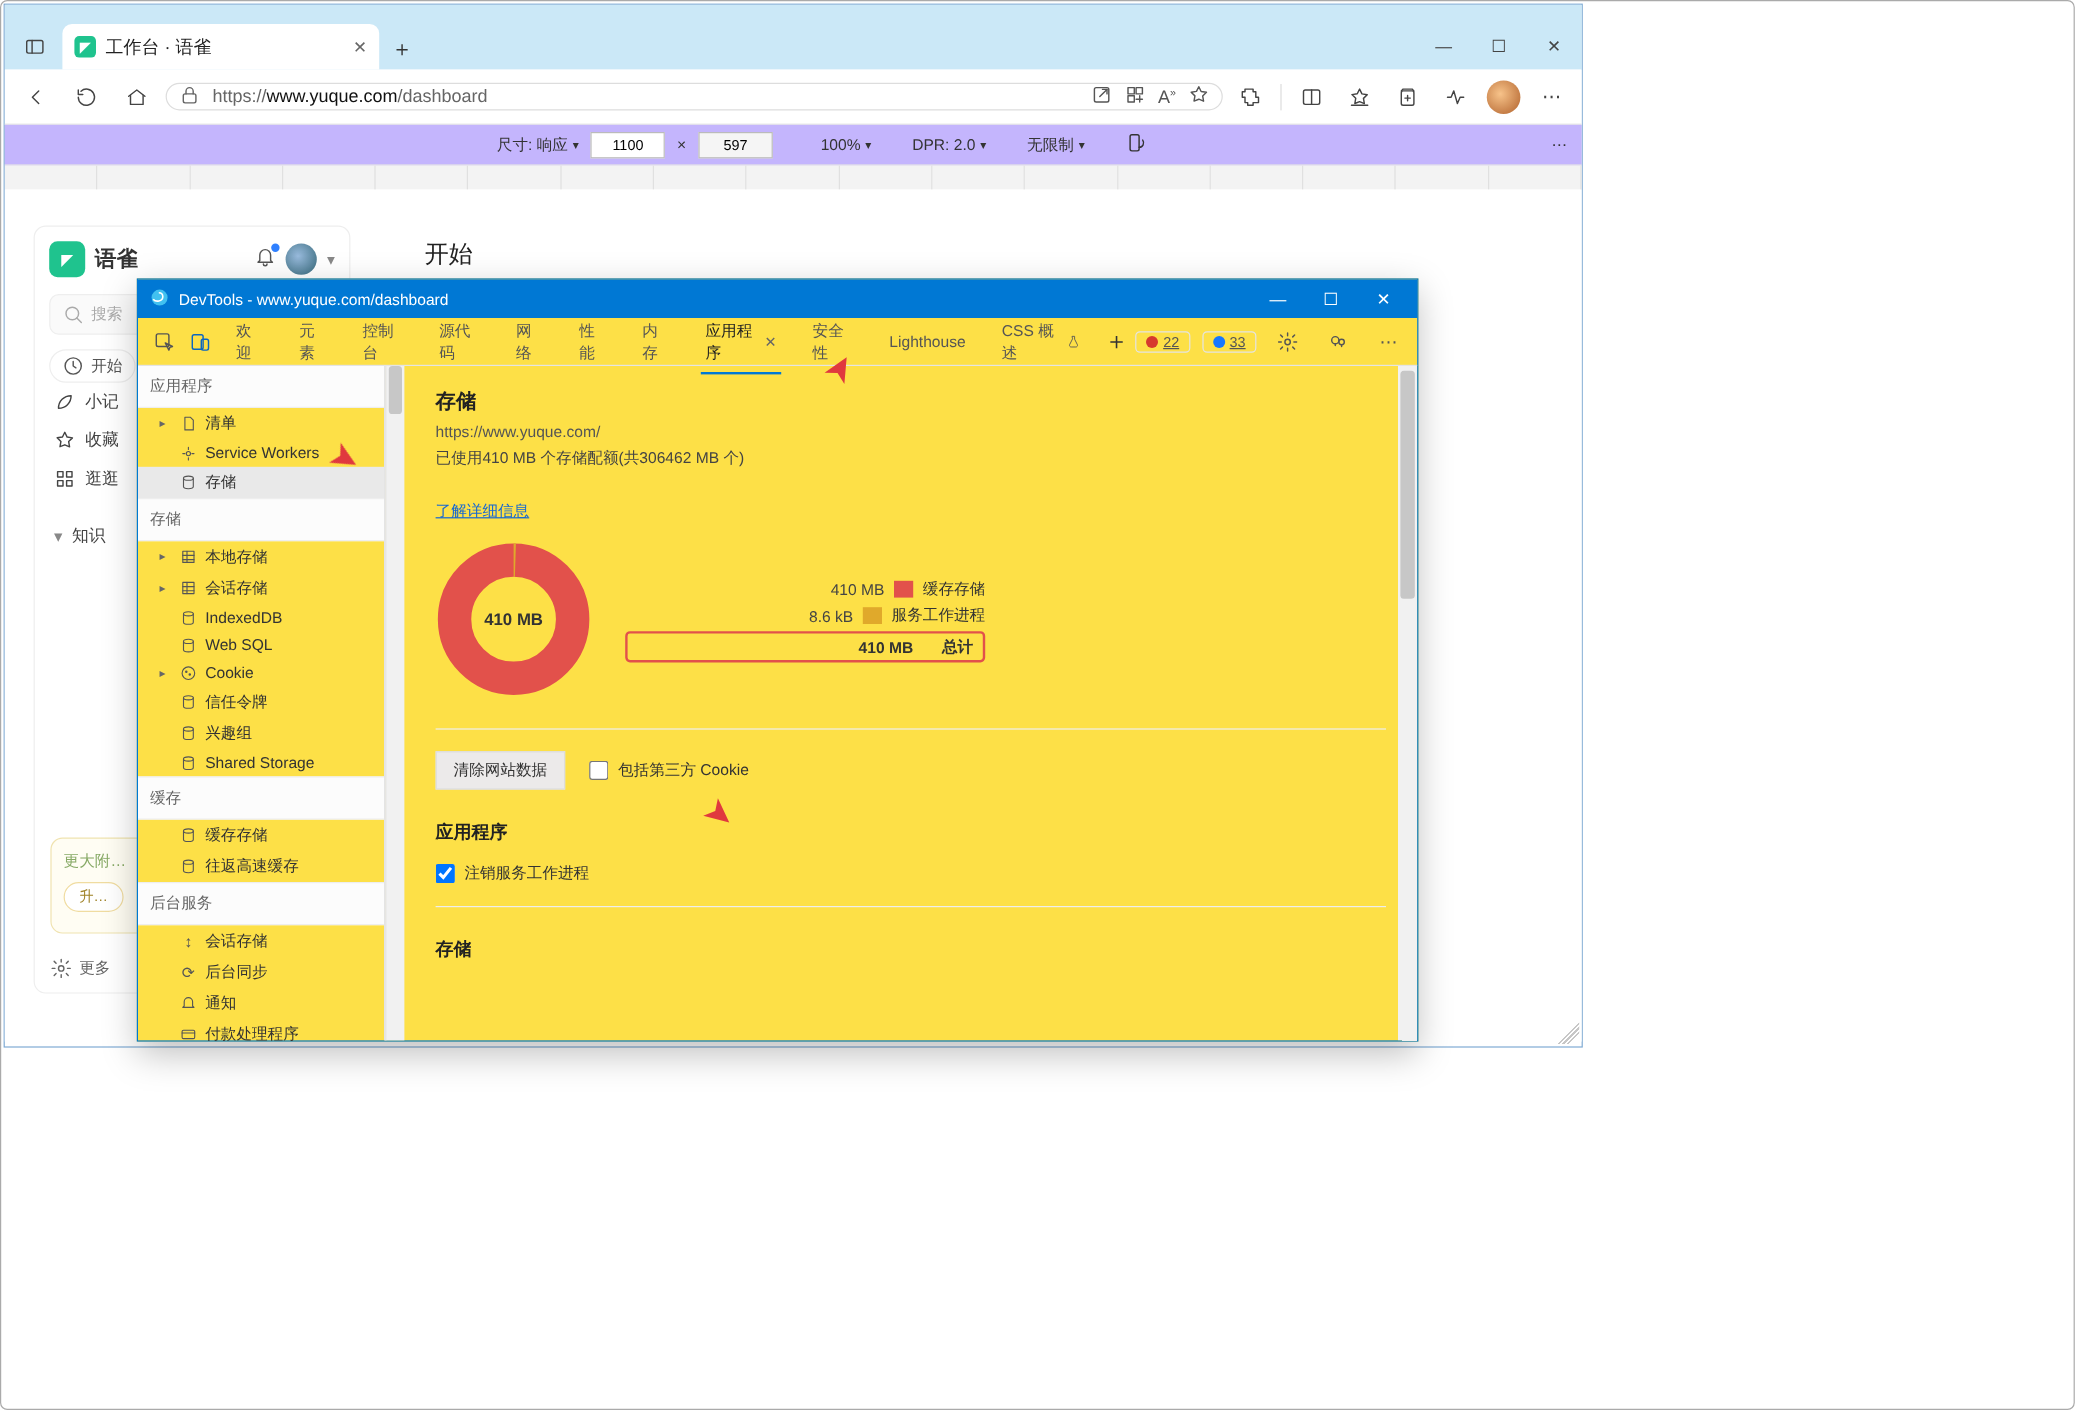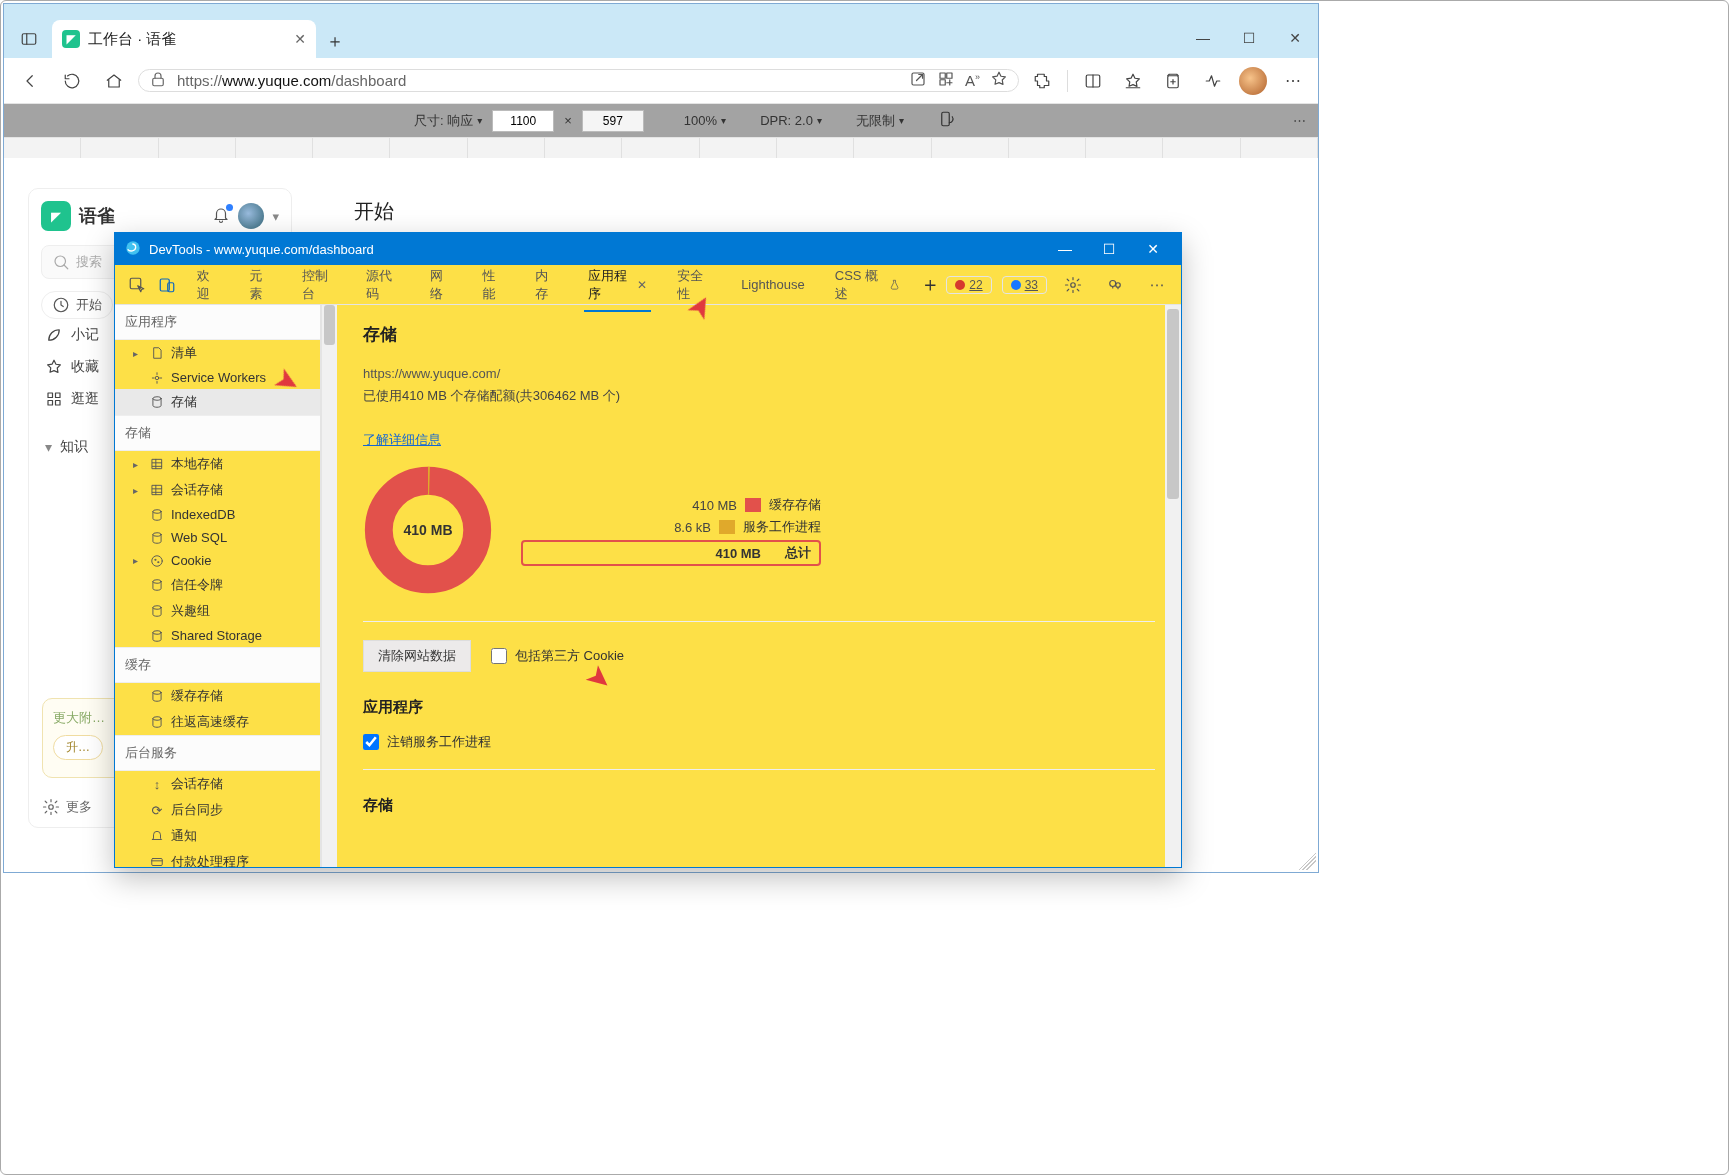--- a/index.html
+++ b/index.html
@@ -39,21 +39,21 @@
   .url-box .url .domain { color:#111; }
   .url-box .spacer { flex:1; }
   .url-box .inpage { color:#555; font-size:15px; }
   .tool-ico { width:34px; height:34px; display:flex; align-items:center;
               justify-content:center; color:#444; font-size:16px; }
   .tool-sep { width:1px; height:22px; background:#ddd; margin:0 2px; }
   .avatar { width:28px; height:28px; border-radius:50%;
             background: radial-gradient(circle at 40% 40%, #f7c38a, #b0602a); }
 
   
-  .size-bar { height:34px; background:#a3a3a3; border-bottom:1px solid #e4e4e4;
+  .size-bar { height:34px; background:#c4b5fd; border-bottom:1px solid #e4e4e4;
               display:flex; align-items:center; padding-left:410px; gap:10px;
               font-size:13px; color:#333; }
   .size-input { width:62px; height:22px; border:1px solid #bbb; text-align:center;
                 font-family:inherit; font-size:12px; background:#fff; }
   .drop { display:flex; align-items:center; gap:4px; }
   .drop::after { content:"▾"; font-size:10px; color:#333; }
 
   
   .ruler { height:20px; background:#f3f3f3; display:flex; }
   .ruler div { flex:1; border-right:1px solid #e0e0e0; }
@@ -132,21 +132,21 @@
   .dt-group-h { padding:8px 10px; color:#666; font-size:13px; background:#fcfcfc;
                 border-top:1px solid #eee; border-bottom:1px solid #eee; }
   .dt-group-h:first-child { border-top:none; }
   .tree-item { display:flex; align-items:center; gap:6px; padding:4px 6px 4px 18px;
                color:#333; }
   .tree-item.sel { background:#e9e9e9; }
   .tree-item .caret { width:10px; color:#666; font-size:10px; }
   .tree-item .ico { width:16px; display:flex; justify-content:center; color:#555; }
 
   .dt-main h2 { font-size:17px; font-weight:600; color:#222; }
-  .dt-main .sub { color:#555; margin-top:20px; font-size:13px; }
+  .dt-main .sub { color:#555; margin-top:6px; font-size:13px; }
   .dt-main h3 { margin-top:26px; font-size:15px; font-weight:700; color:#222; }
   .dt-main .desc { margin-top:6px; color:#444; font-size:13px; }
   .link { color:#1567d3; text-decoration:underline; margin-top:26px;
           display:inline-block; font-size:13px; }
 
   .usage-row { display:flex; align-items:center; gap:28px; margin-top:16px; }
   .donut { width:130px; height:130px; position:relative; }
   .donut svg { width:130px; height:130px; }
   .donut .center { position:absolute; inset:0; display:flex; align-items:center;
                    justify-content:center; font-weight:700; font-size:14px; color:#333; }

